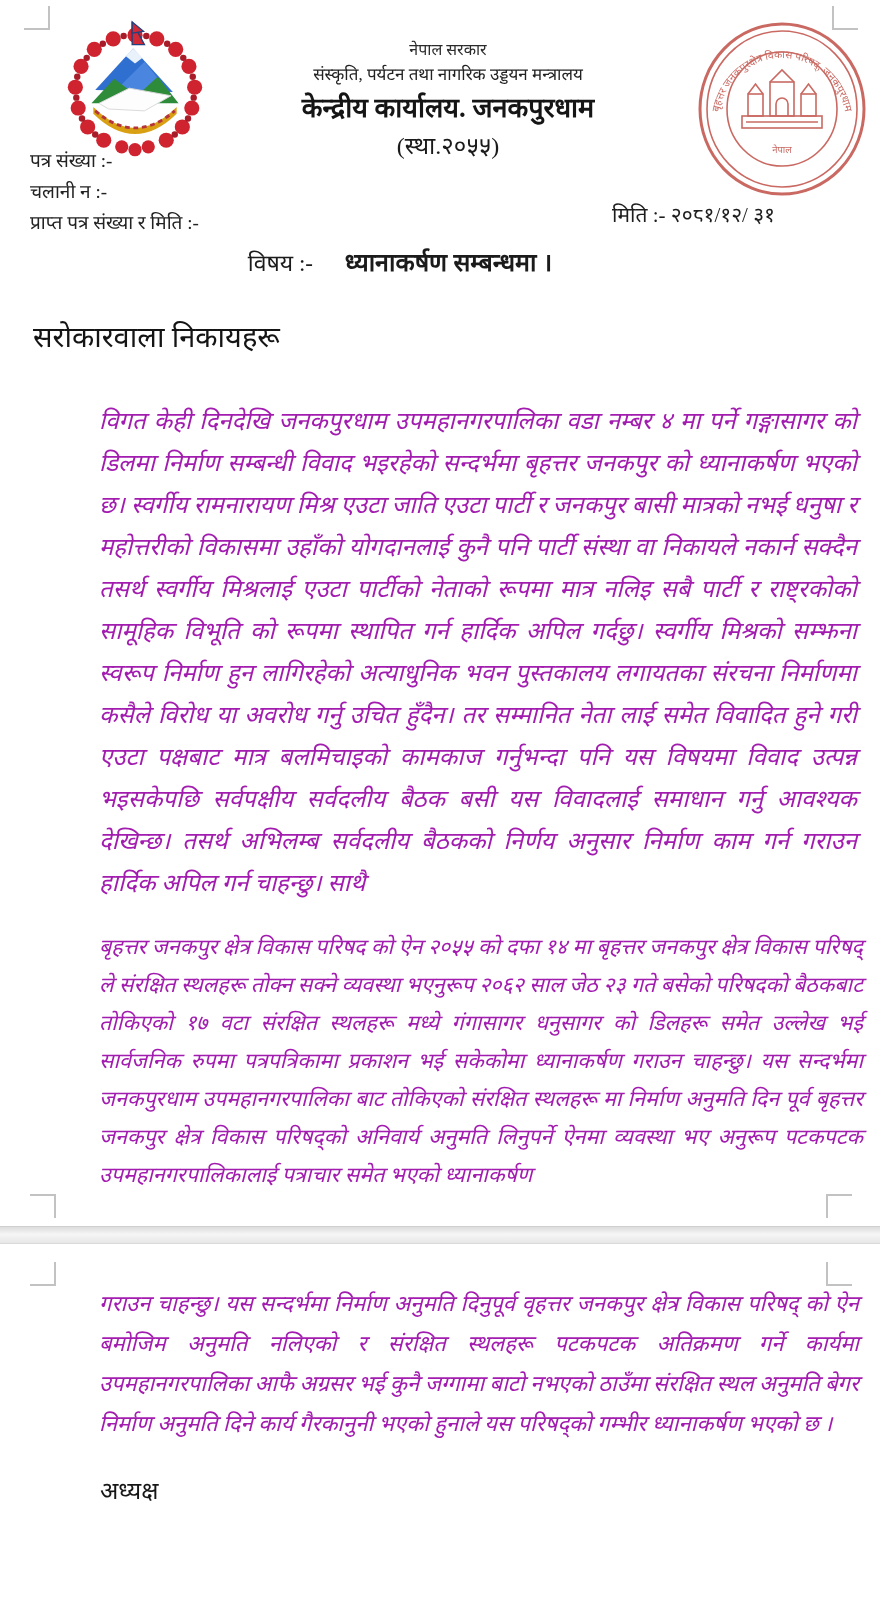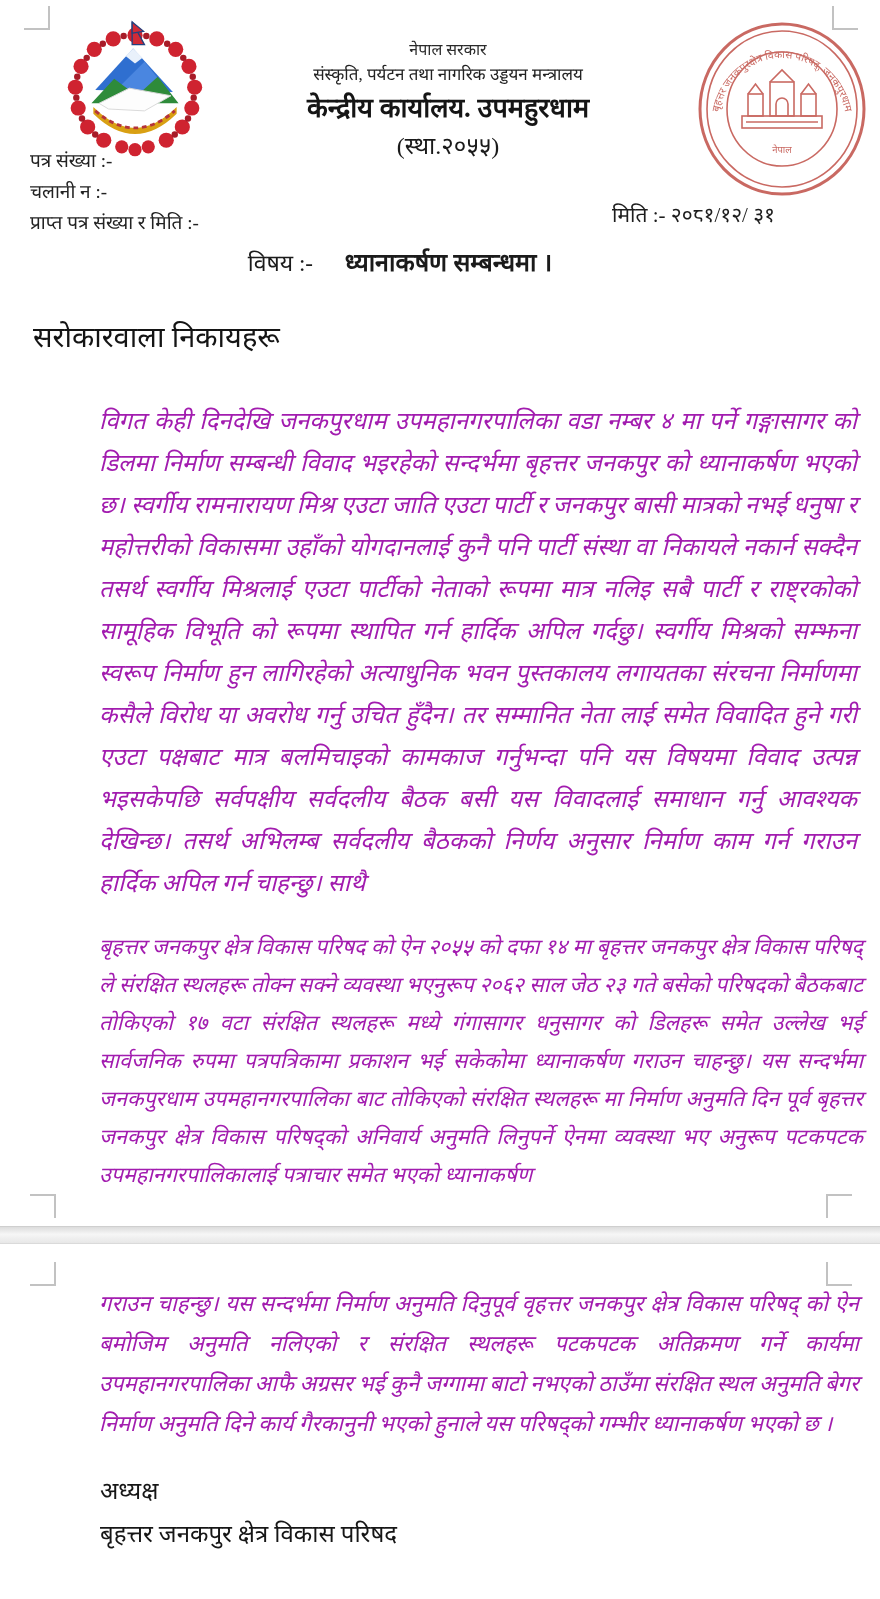--- a/index.html
+++ b/index.html
@@ -109,21 +109,21 @@
     <polygon points="34,88 58,62 82,80 104,60 126,88" fill="#2e8b3a"></polygon>
   </g>
   <path d="M42 88 L74 72 L118 80 L90 96 L52 94 Z" fill="#fdfdfd" stroke="#d8d8d8" stroke-width="1"></path>
   <path d="M36 92 Q80 136 124 92 L124 99 Q80 142 36 99 Z" fill="#d9a013"></path>
   <path d="M38 96 Q80 132 122 96" fill="none" stroke="#b5333b" stroke-width="3" stroke-dasharray="5 4"></path>
 </svg>
 
 <div class="hdr-center">
   <div class="gov-line">नेपाल सरकार</div>
   <div class="ministry-line">संस्कृति, पर्यटन तथा नागरिक उड्डयन मन्त्रालय</div>
-  <div class="office-line">केन्द्रीय कार्यालय. उपमहुरधाम</div>
+  <div class="office-line">केन्द्रीय कार्यालय. जनकपुरधाम</div>
   <div class="est-line">(स्था.२०५५)</div>
 </div>
 
 <svg class="stamp" viewBox="0 0 172 178" aria-hidden="true">
   <defs>
     <path id="stampArc" d="M 22 104 A 64 66 0 1 1 150 104" fill="none"></path>
   </defs>
   <ellipse cx="86" cy="89" rx="82" ry="85" fill="none" stroke="#c2554d" stroke-width="3"></ellipse>
   <ellipse cx="86" cy="89" rx="75" ry="78" fill="none" stroke="#c2554d" stroke-width="1.6"></ellipse>
   <ellipse cx="86" cy="89" rx="55" ry="57" fill="none" stroke="#c2554d" stroke-width="1.6"></ellipse>
@@ -167,14 +167,13 @@
 
 <div class="page-separator"></div>
 
 <div class="crop tl" style="left:30px;top:1262px;"></div>
 <div class="crop tr" style="left:826px;top:1262px;"></div>
 
 <div class="para para3">गराउन चाहन्छु। यस सन्दर्भमा निर्माण अनुमति दिनुपूर्व वृहत्तर जनकपुर क्षेत्र विकास परिषद् को ऐन बमोजिम अनुमति नलिएको र संरक्षित स्थलहरू पटकपटक अतिक्रमण गर्ने कार्यमा उपमहानगरपालिका आफै अग्रसर भई कुनै जग्गामा बाटो नभएको ठाउँमा संरक्षित स्थल अनुमति बेगर निर्माण अनुमति दिने कार्य गैरकानुनी भएको हुनाले यस परिषद्को गम्भीर ध्यानाकर्षण भएको छ ।</div>
 
 <div class="signature">
   <div>अध्यक्ष</div>
-  <div>बृहत्तर जनकपुर क्षेत्र विकास परिषद</div>
 </div>
 
 </body></html>

